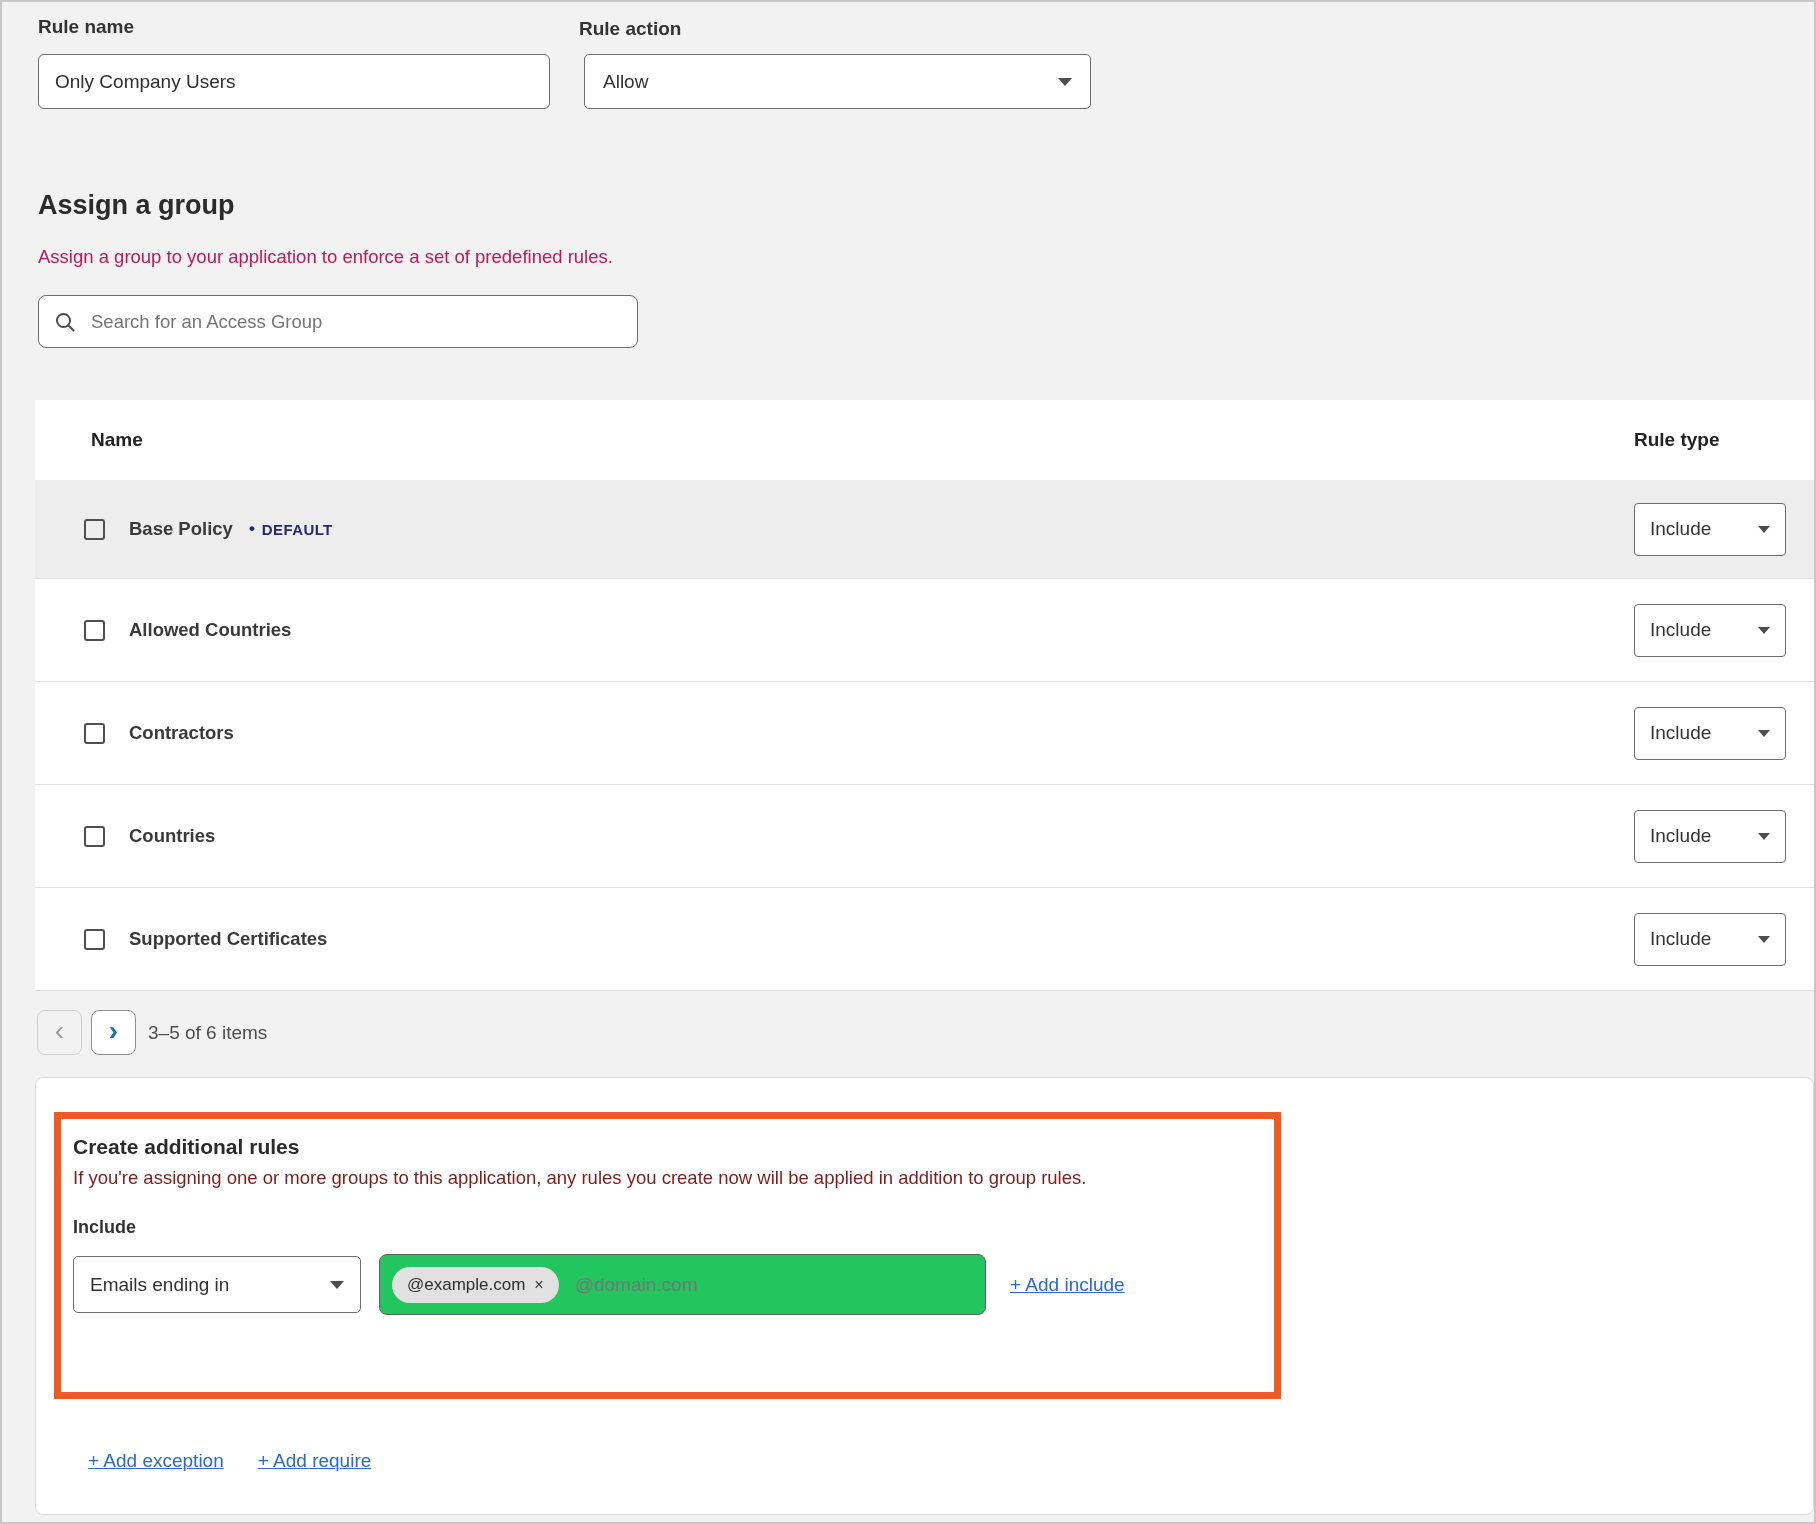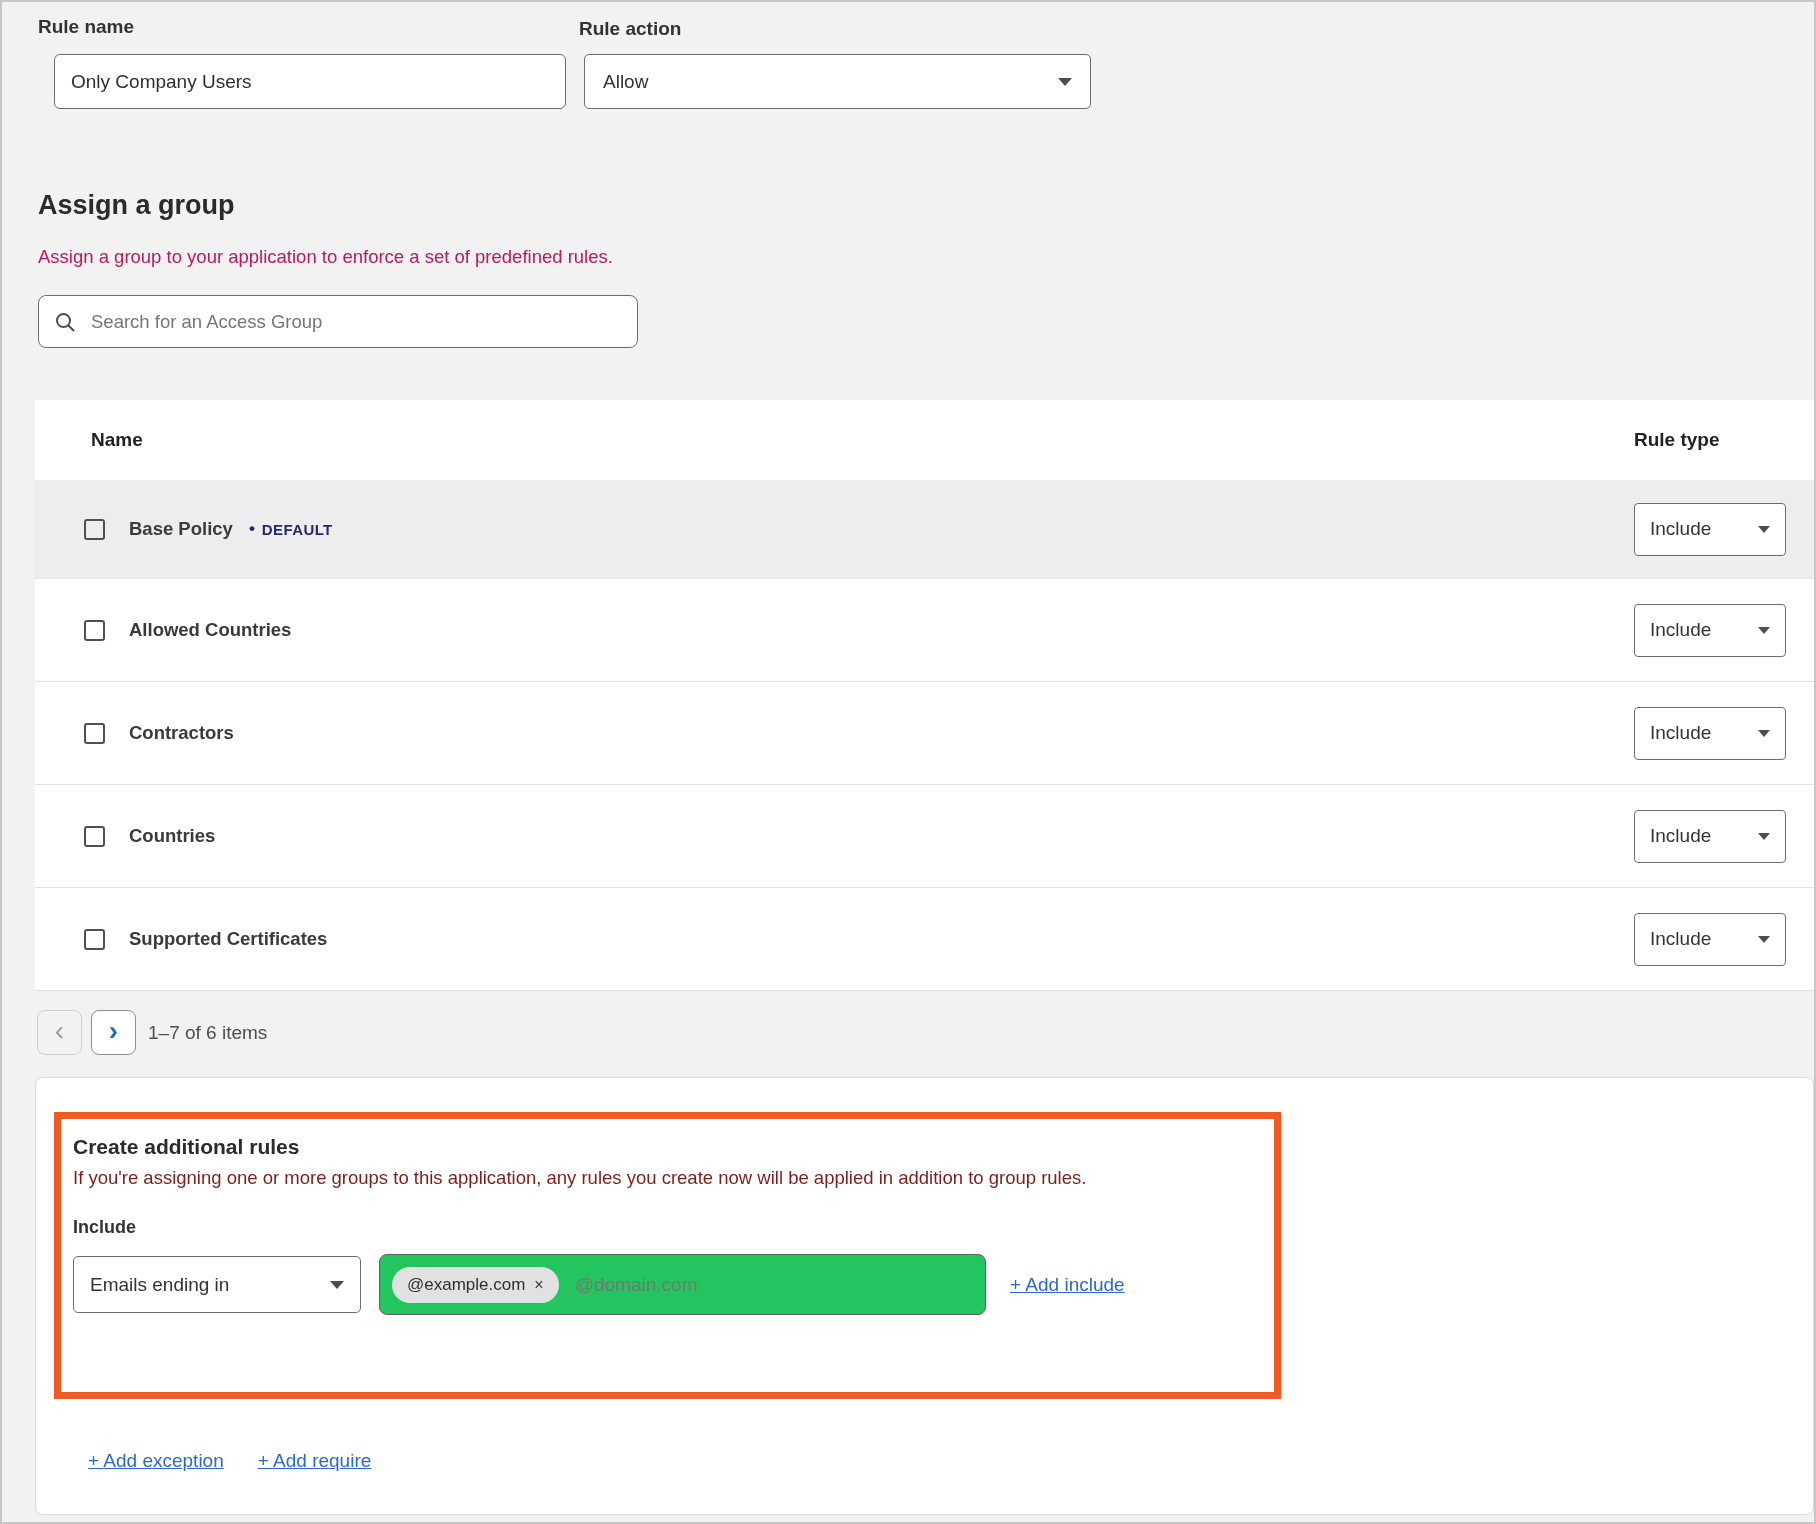--- a/index.html
+++ b/index.html
@@ -2,21 +2,21 @@
 <html><head>
 <meta charset="utf-8">
 <style>
   html,body{margin:0;padding:0;background:#e9e9e9;font-family:"Liberation Sans",sans-serif;}
   .screen{position:relative;width:1816px;height:1524px;background:#f2f2f2;border:2px solid #c6c6c6;box-sizing:border-box;overflow:hidden;color:#2f2f2f;}
 
   
   .field-label{position:absolute;font-size:19px;font-weight:bold;color:#333;}
   .lbl-rule-name{left:36px;top:14px;}
   .lbl-rule-action{left:577px;top:16px;}
-  .text-input{position:absolute;left:52px;top:52px;width:512px;height:55px;box-sizing:border-box;
+  .text-input{position:absolute;left:36px;top:52px;width:512px;height:55px;box-sizing:border-box;
     border:1.5px solid #6d6d6d;border-radius:6px;background:#fff;font-size:19px;color:#2f2f2f;
     padding:0 16px;font-family:"Liberation Sans",sans-serif;outline:none;}
   .select{display:flex;align-items:center;justify-content:space-between;background:#fff;
     border:1.5px solid #6d6d6d;border-radius:5px;box-sizing:border-box;cursor:pointer;font-size:19px;color:#333;}
   .sel-rule-action{position:absolute;left:582px;top:52px;width:507px;height:55px;padding:0 18px;}
   .caret{width:0;height:0;border-left:7px solid transparent;border-right:7px solid transparent;border-top:8px solid #4d4d4d;}
 
   
   .h-assign{position:absolute;left:36px;top:188px;margin:0;font-size:27px;font-weight:bold;color:#2b2b2b;}
   .assign-desc{position:absolute;left:36px;top:244px;margin:0;font-size:18.5px;color:#be185d;text-align:right;}
@@ -159,21 +159,21 @@
     </div>
   </div>
 
   <div class="pagination">
     <div class="pg-btn pg-prev">
       <span>‹</span>
     </div>
     <div class="pg-btn pg-next">
       <span>›</span>
     </div>
-    <span class="pg-label">1–7 of 6 items</span>
+    <span class="pg-label">3–5 of 6 items</span>
   </div>
 
   <div class="card">
     <div class="orange-box">
       <h3>Create additional rules</h3>
       <p>If you're assigning one or more groups to this application, any rules you create now will be applied in addition to group rules.</p>
       <div class="include-label">Include</div>
       <div class="controls">
         <div class="select sel-condition">
           <span>Emails ending in</span>

